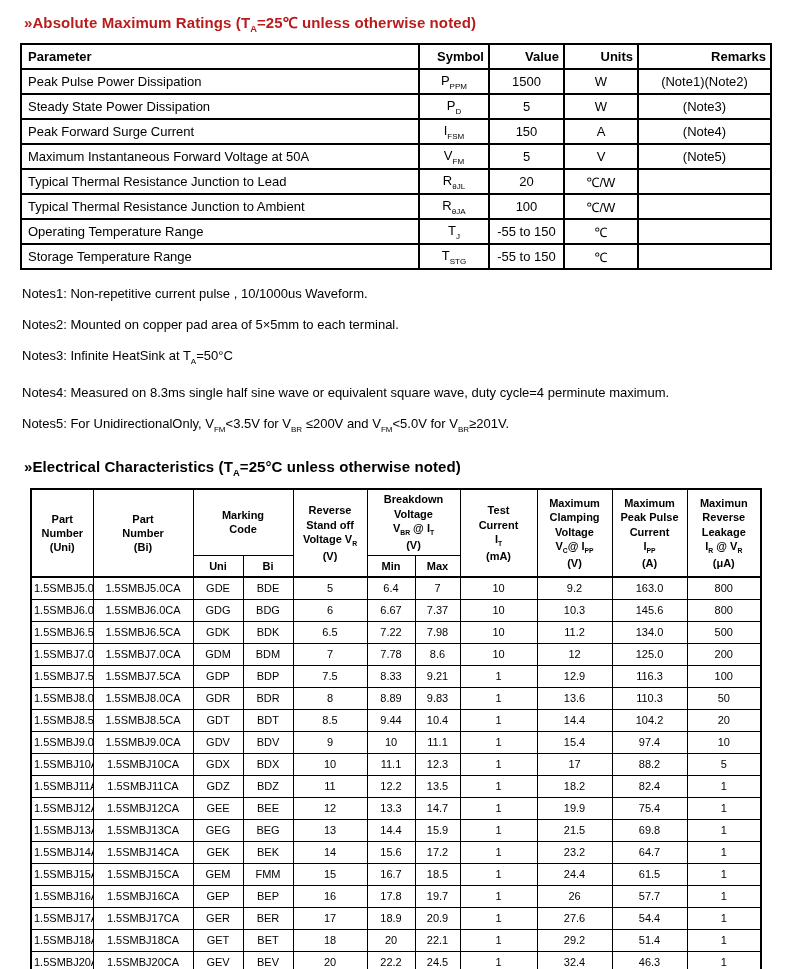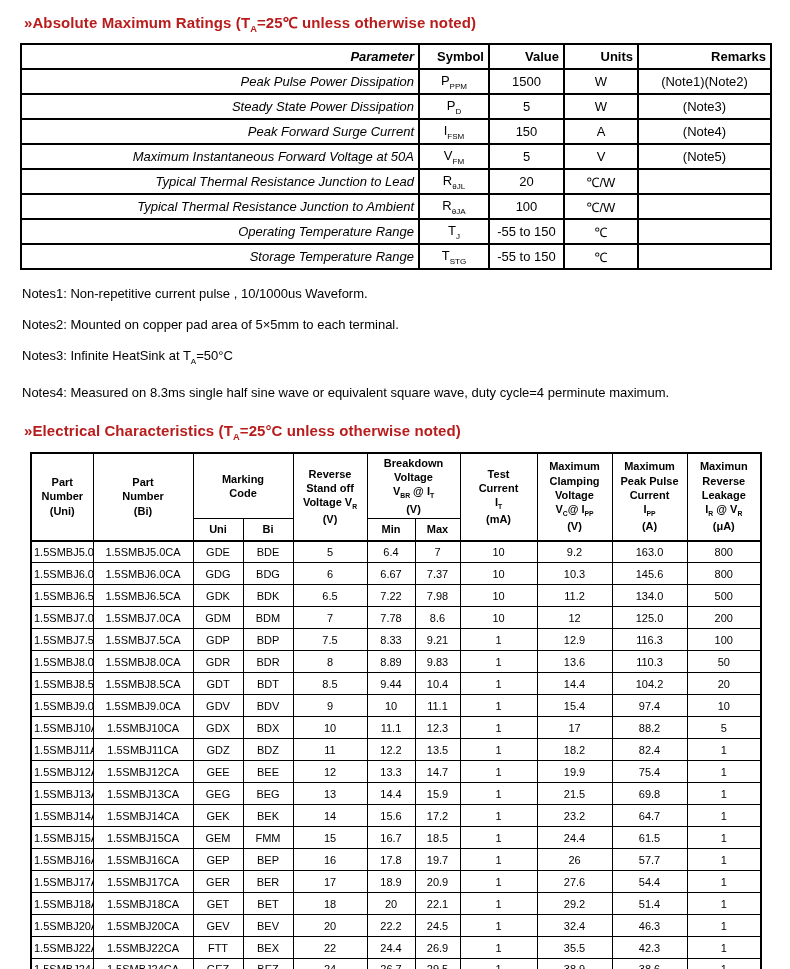--- a/index.html
+++ b/index.html
@@ -28,21 +28,21 @@
     font-size: 13px;
   }
   table.abs-max th, table.abs-max td {
     border: 2px solid #000;
     height: 25px; padding: 0 4px;
     text-align: center; vertical-align: middle;
     overflow: hidden; white-space: nowrap;
   }
   table.abs-max th { font-weight: bold; text-align: right; }
   table.abs-max th:first-child, table.abs-max td:first-child {
-    text-align: right; padding-left: 6px; font-style: italic;
+    text-align: left; padding-left: 6px;
   }
 
   
   .notes { margin: 12px 0 2px 2px; }
   .notes p {
     margin: 17px 0 11px 0;
     font-size: 13px; line-height: 14px;
   }
 
   
@@ -147,23 +147,24 @@
           <td></td>
         </tr>
       </tbody>
   </table>
 
   <div class="notes">
     <p>Notes1: Non-repetitive current pulse , 10/1000us Waveform.</p>
     <p>Notes2: Mounted on copper pad area of 5×5mm to each terminal.</p>
     <p>Notes3: Infinite HeatSink at T<sub>A</sub>=50°C</p>
     <p>Notes4: Measured on 8.3ms single half sine wave or equivalent square wave, duty cycle=4 perminute maximum.</p>
+    <p>Notes5: For UnidirectionalOnly, V<sub>FM</sub>&lt;3.5V for V<sub>BR</sub> ≤200V and V<sub>FM</sub>&lt;5.0V for V<sub>BR</sub>≥201V.</p>
   </div>
 
-  <h2 class="section-title elec-title" style="color:#b91c1c">»Electrical Characteristics (T<sub>A</sub>=25°C unless otherwise noted)</h2>
+  <h2 class="section-title elec-title" style="color:#000000">»Electrical Characteristics (T<sub>A</sub>=25°C unless otherwise noted)</h2>
 
   <table class="elec">
     <colgroup>
       <col style="width:62px">
         <col style="width:100px">
         <col style="width:50px">
       <col style="width:50px">
         <col style="width:74px">
         <col style="width:48px">
       <col style="width:45px">

